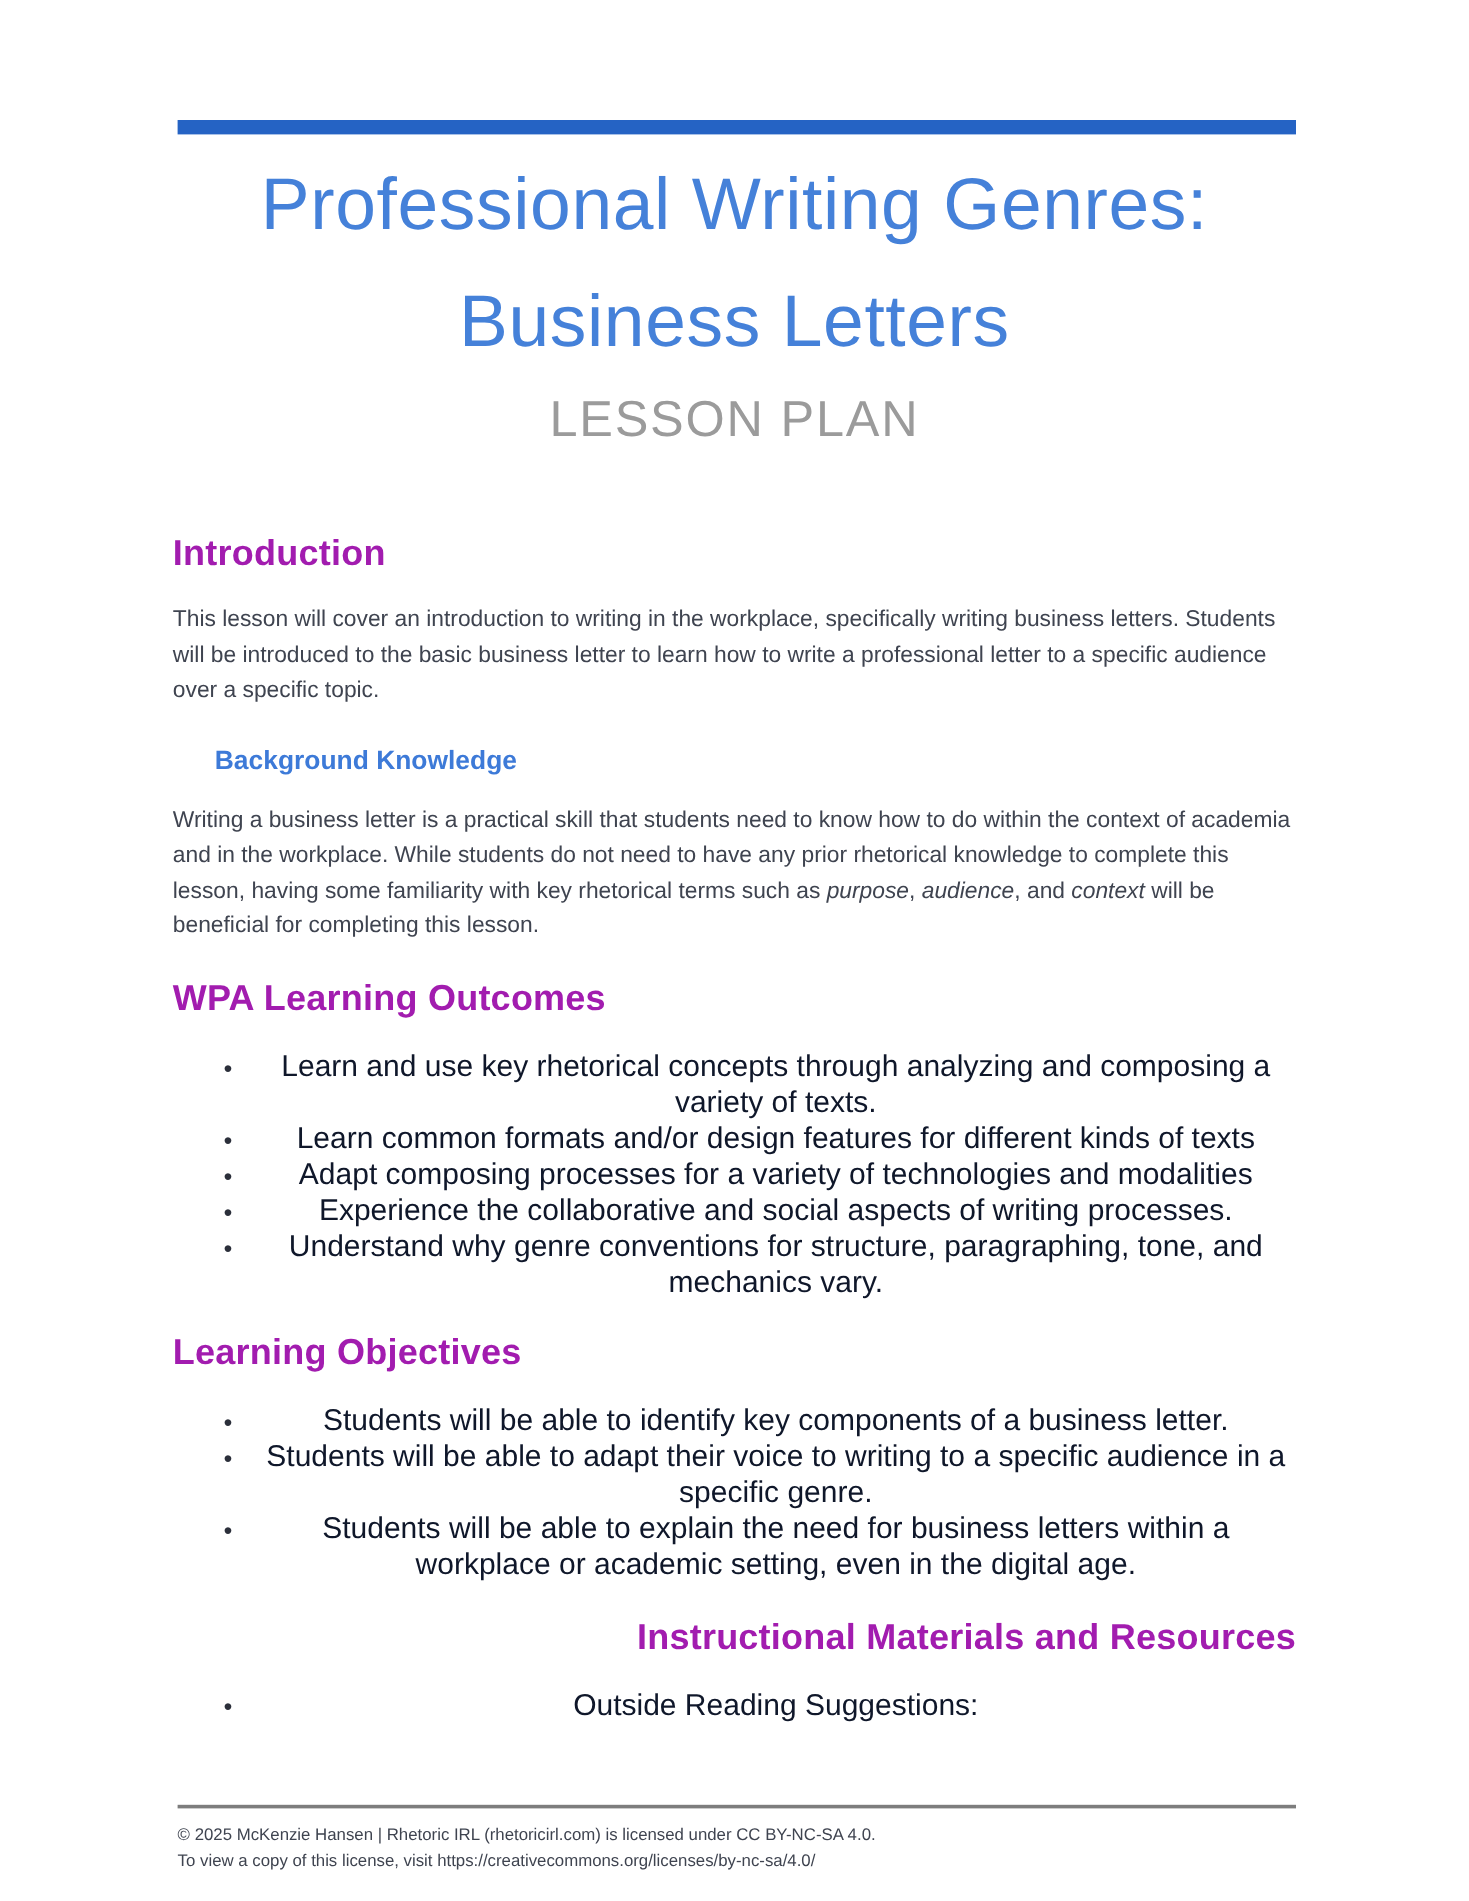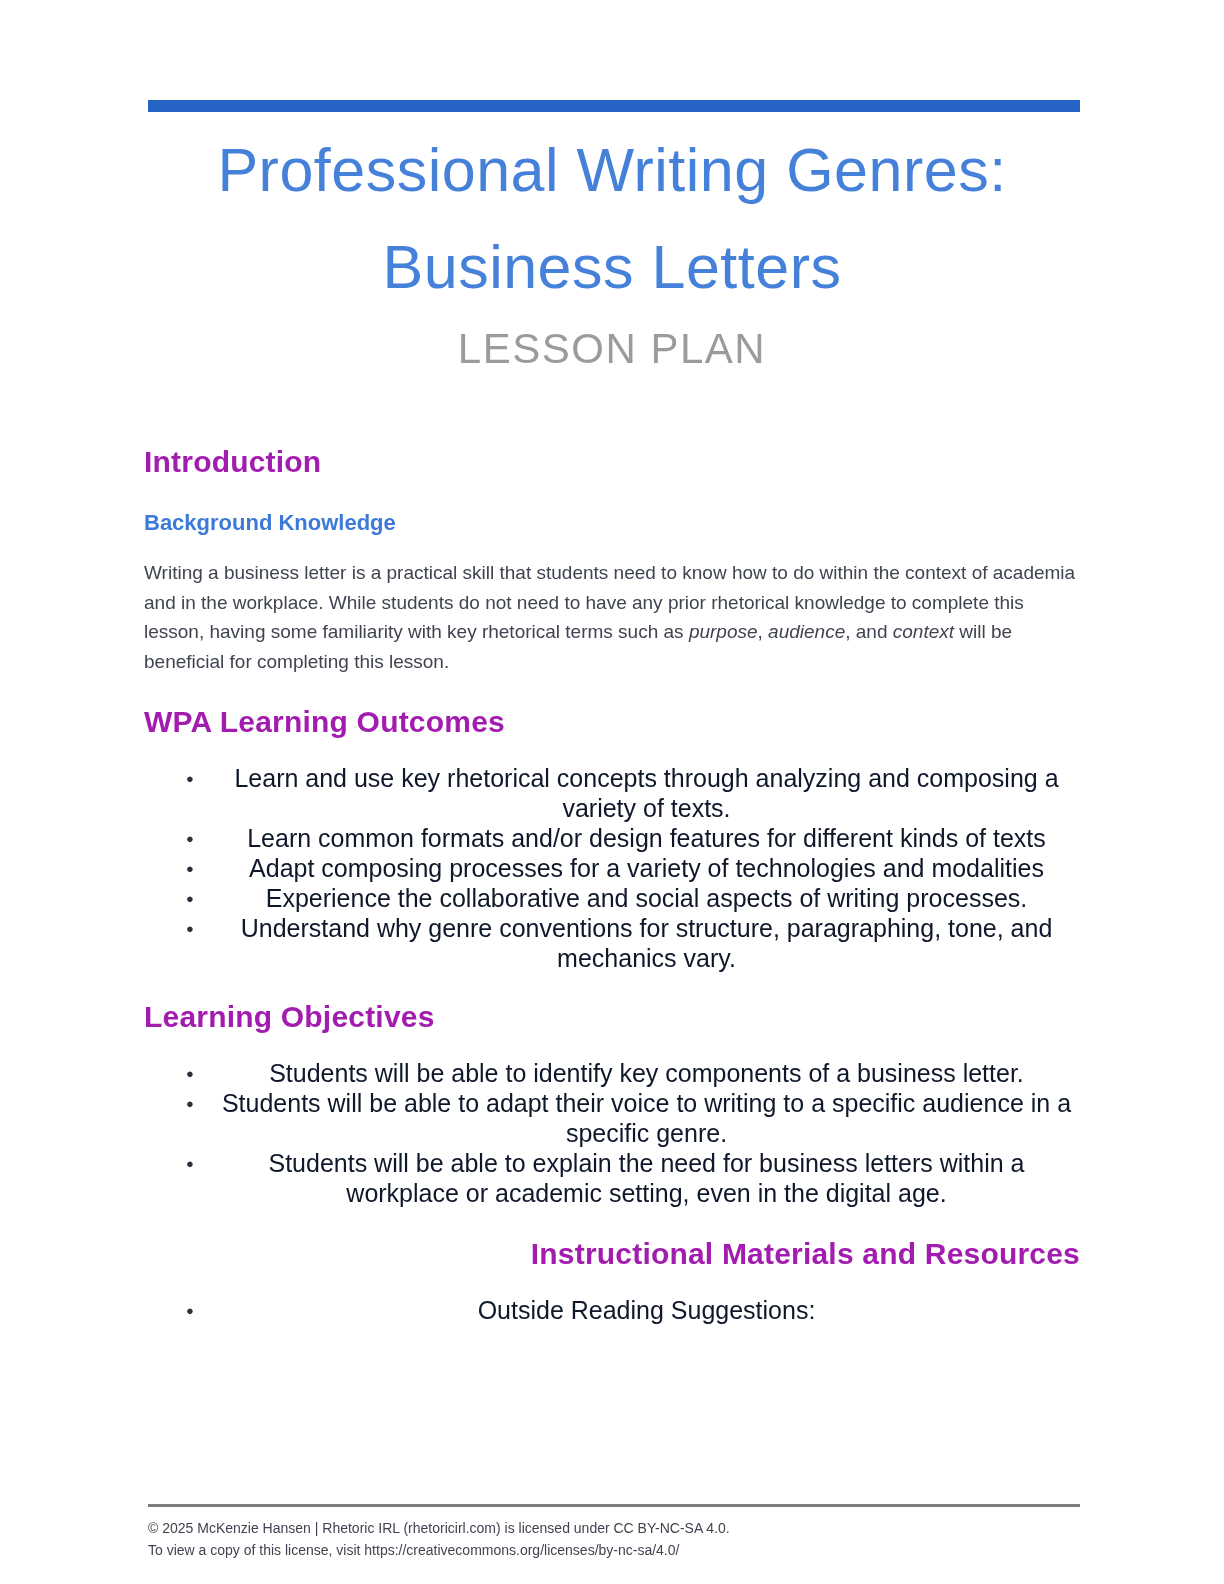--- a/index.html
+++ b/index.html
@@ -55,20 +55,21 @@
   .sec-intro      h2 { margin-top:70px; }
   .sec-wpa        h2 { margin-top:28px; }
   .sec-objectives h2 { margin-top:26px; }
   .sec-materials  h2 { margin-top:28px;text-align:right; }
   h3.sub-heading {
     margin-top:30px;
     font-size:22px;
     line-height:26px;
     font-weight:700;
     color:#3d7ad8;
+    margin-left:35px;
   }
   p.body-text {
     margin-top:22px;
     font-size:19px;
     line-height:29.5px;
     color:#3f4450;
   }
   p.body-text em { font-style:italic; }
   ul.bullet-list {
     margin-top:23px;
@@ -118,20 +119,21 @@
 
     <div class="doc-title">
       <div>Professional Writing Genres:</div>
       <div>Business Letters</div>
     </div>
 
     <div class="doc-subtitle">LESSON PLAN</div>
 
     <section class="sec-intro">
       <h2 class="section-heading">Introduction</h2>
+      <p class="body-text">This lesson will cover an introduction to writing in the workplace, specifically writing business letters. Students will be introduced to the basic business letter to learn how to write a professional letter to a specific audience over a specific topic.</p>
 
       <h3 class="sub-heading">Background Knowledge</h3>
       <p class="body-text"><span>Writing a business letter is a practical skill that students need to know how to do within the context of academia and in the workplace. While students do not need to have any prior rhetorical knowledge to complete this lesson, having some familiarity with key rhetorical terms such as </span><em>purpose</em><span>, </span><em>audience</em><span>, and </span><em>context</em><span> will be beneficial for completing this lesson.</span></p>
     </section>
 
     <section class="sec-wpa">
       <h2 class="section-heading">WPA Learning Outcomes</h2>
       <ul class="bullet-list">
         <li><span>Learn and use key rhetorical concepts through analyzing and composing a variety of texts.</span></li>
         <li><span>Learn common formats and/or design features for different kinds of texts</span></li>

